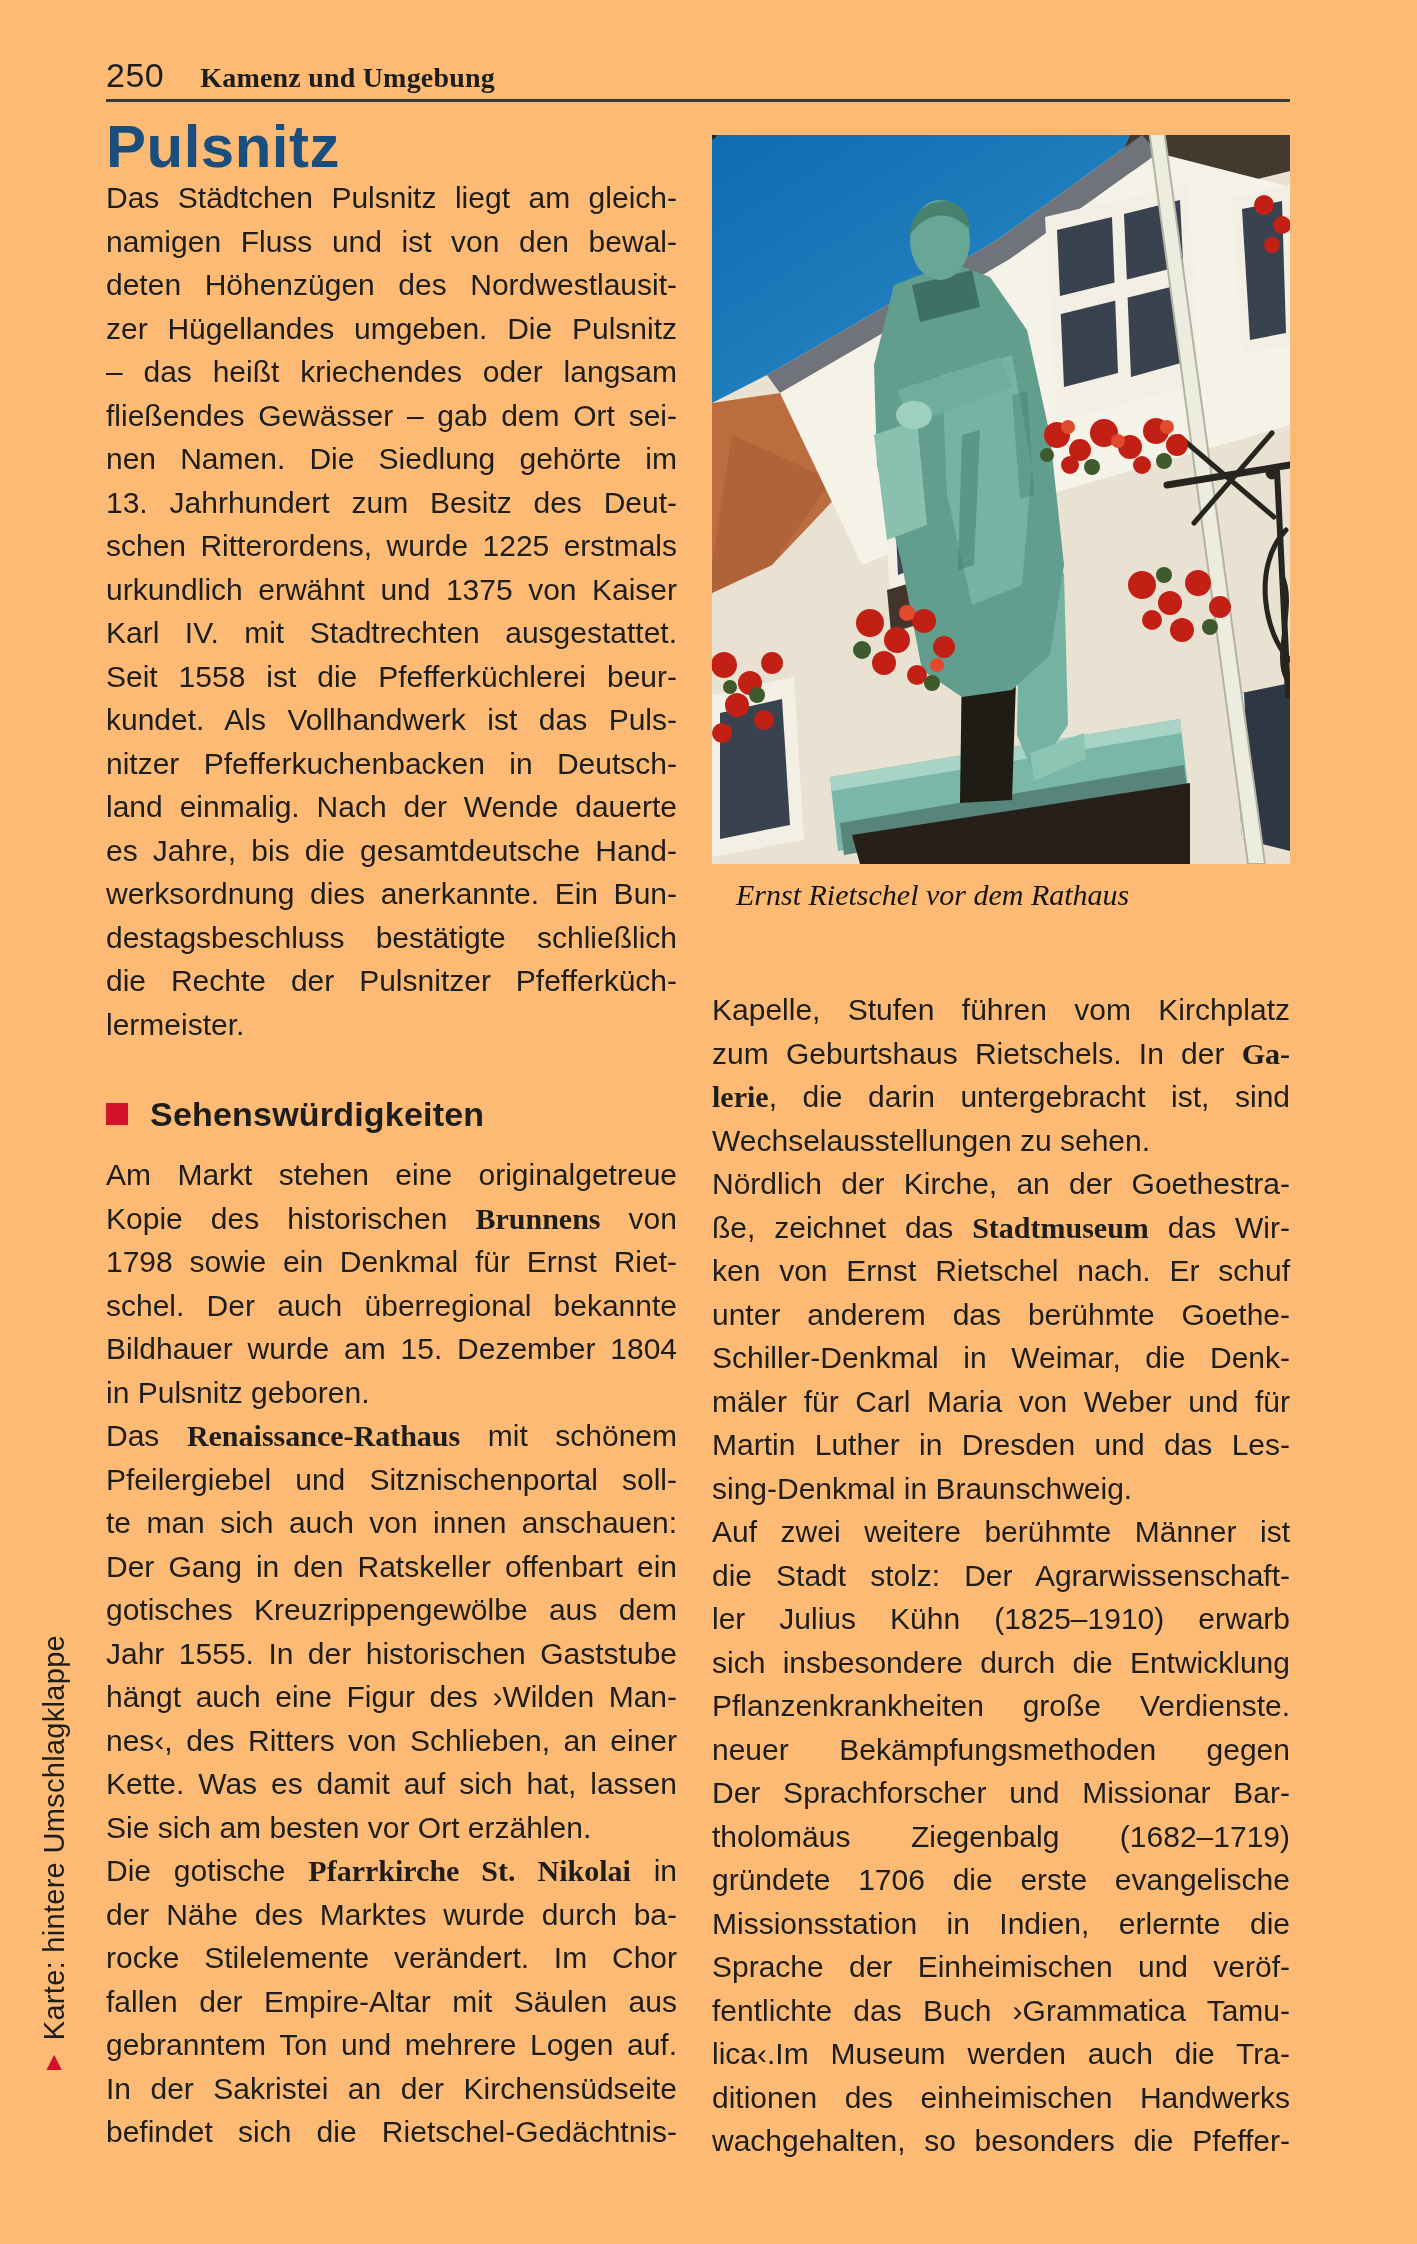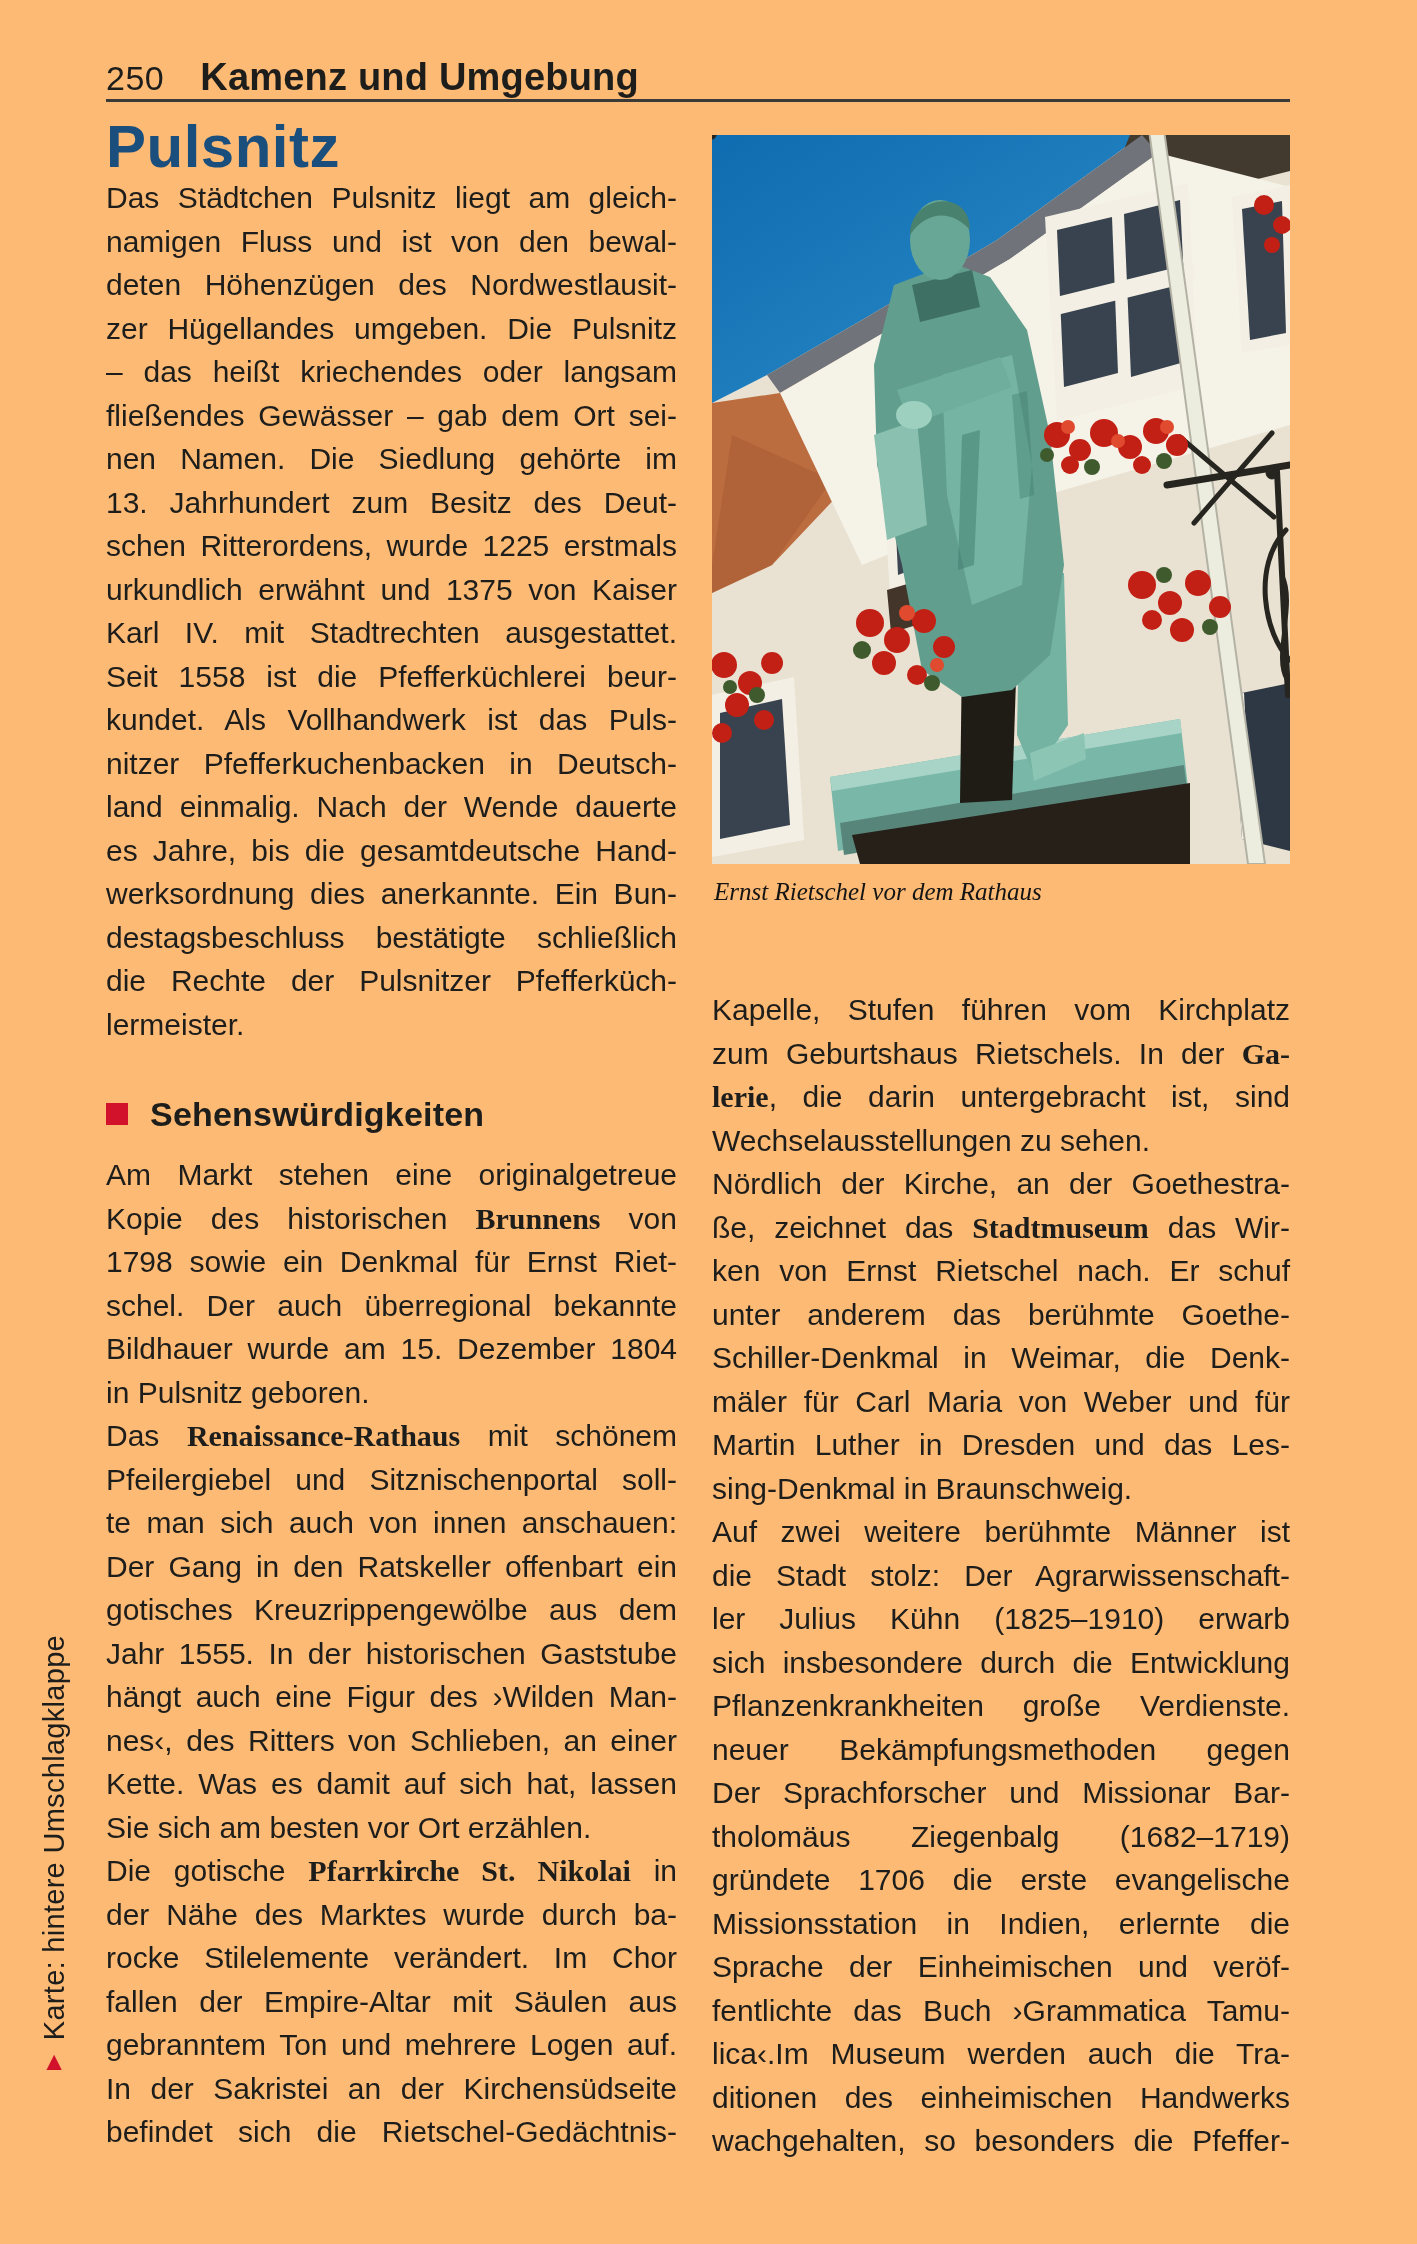--- a/index.html
+++ b/index.html
@@ -7,41 +7,41 @@
     position:relative;
     width:1417px;height:2244px;
     background:#fdba74;
     font-family:"Liberation Sans",sans-serif;
     color:#1d1d1b;
     overflow:hidden;
   }
   
   .page-header{position:absolute;left:106px;top:56px;display:flex;align-items:baseline;}
   .page-number{font-size:34px;font-weight:400;letter-spacing:.5px;}
-  .section-title{font-size:38px;font-weight:700;margin-left:36px;letter-spacing:.2px;}
+  .section-title{font-size:28px;font-weight:700;margin-left:36px;letter-spacing:.2px;font-family:Liberation Serif, serif;}
   .header-rule{position:absolute;left:106px;top:99px;width:1184px;height:3px;background:#3a3a38;}
   
   .article-title{position:absolute;left:106px;top:112px;font-size:60px;font-weight:700;color:#1a4f7d;letter-spacing:.5px;}
   
   .textcol{position:absolute;font-size:30px;line-height:43.5px;color:#1d1d1b;}
   .col-left-1{left:106px;top:176px;width:571px;}
   .col-left-2{left:106px;top:1153px;width:571px;}
   .col-right{left:712px;top:988px;width:578px;}
   .jline{text-align:justify;text-align-last:justify;}
   .jline.jline-end{text-align-last:left;}
   .jline b{font-weight:700;font-family:Liberation Serif, serif;}
   
   .subsection-header{position:absolute;left:106px;top:1094px;display:flex;align-items:flex-start;}
   .subsection-bullet{width:22px;height:22px;background:#d2112a;margin-top:9px;flex:0 0 auto;}
   .subsection-title{font-size:34px;font-weight:700;margin-left:22px;line-height:40px;letter-spacing:.2px;text-align:center;}
   
   .photo-frame{position:absolute;left:712px;top:135px;width:578px;height:729px;overflow:hidden;}
   .photo-frame svg{display:block;width:100%;height:100%;}
-  .photo-caption{position:absolute;left:714px;top:878px;width:576px;
-    font-family:"Liberation Serif",serif;font-style:italic;font-size:25px;color:#141414;}
+  .photo-caption{position:absolute;left:736px;top:878px;width:576px;
+    font-family:"Liberation Serif",serif;font-style:italic;font-size:30px;color:#141414;}
   
   .margin-note{position:absolute;left:28px;top:1682px;height:392px;width:52px;
     display:flex;flex-direction:column;align-items:center;justify-content:flex-end;}
   .margin-note-text{writing-mode:vertical-rl;transform:rotate(180deg);
     font-size:29px;color:#1d1d1b;letter-spacing:.3px;white-space:nowrap;}
   .margin-note-marker{color:#d2112a;font-size:26px;line-height:26px;margin-top:8px;}
 </style>
 </head>
 <body>
 

